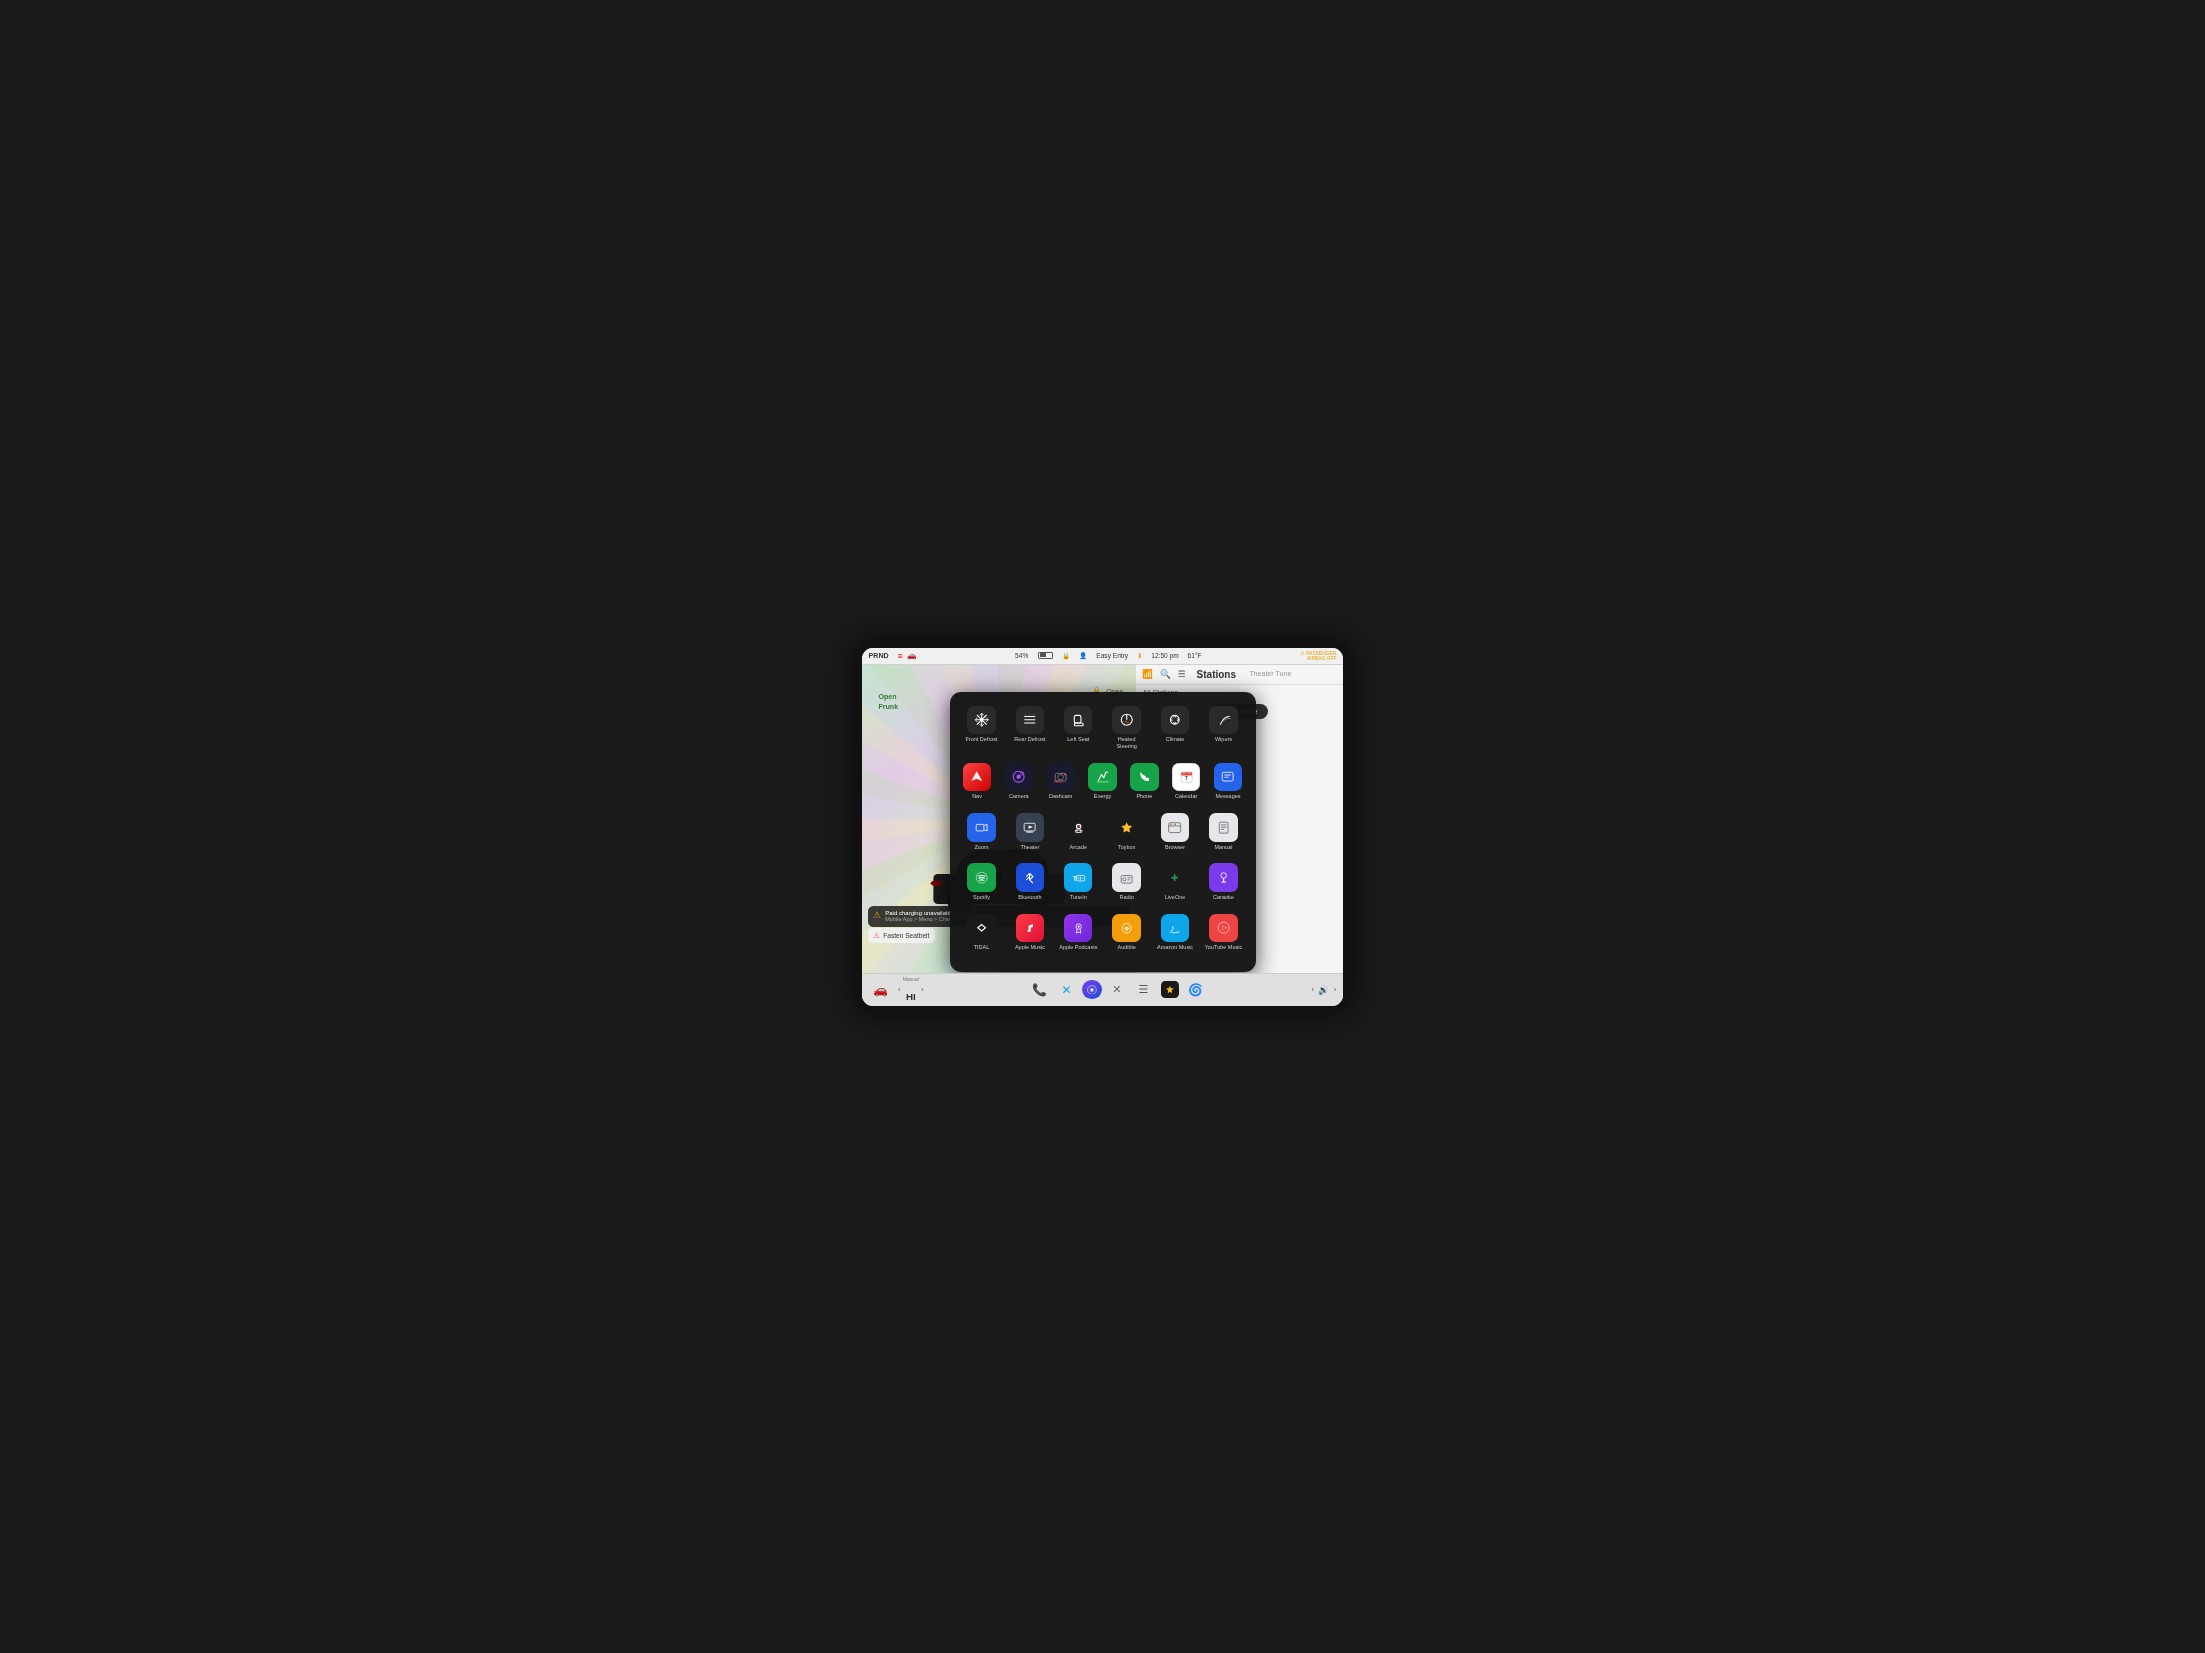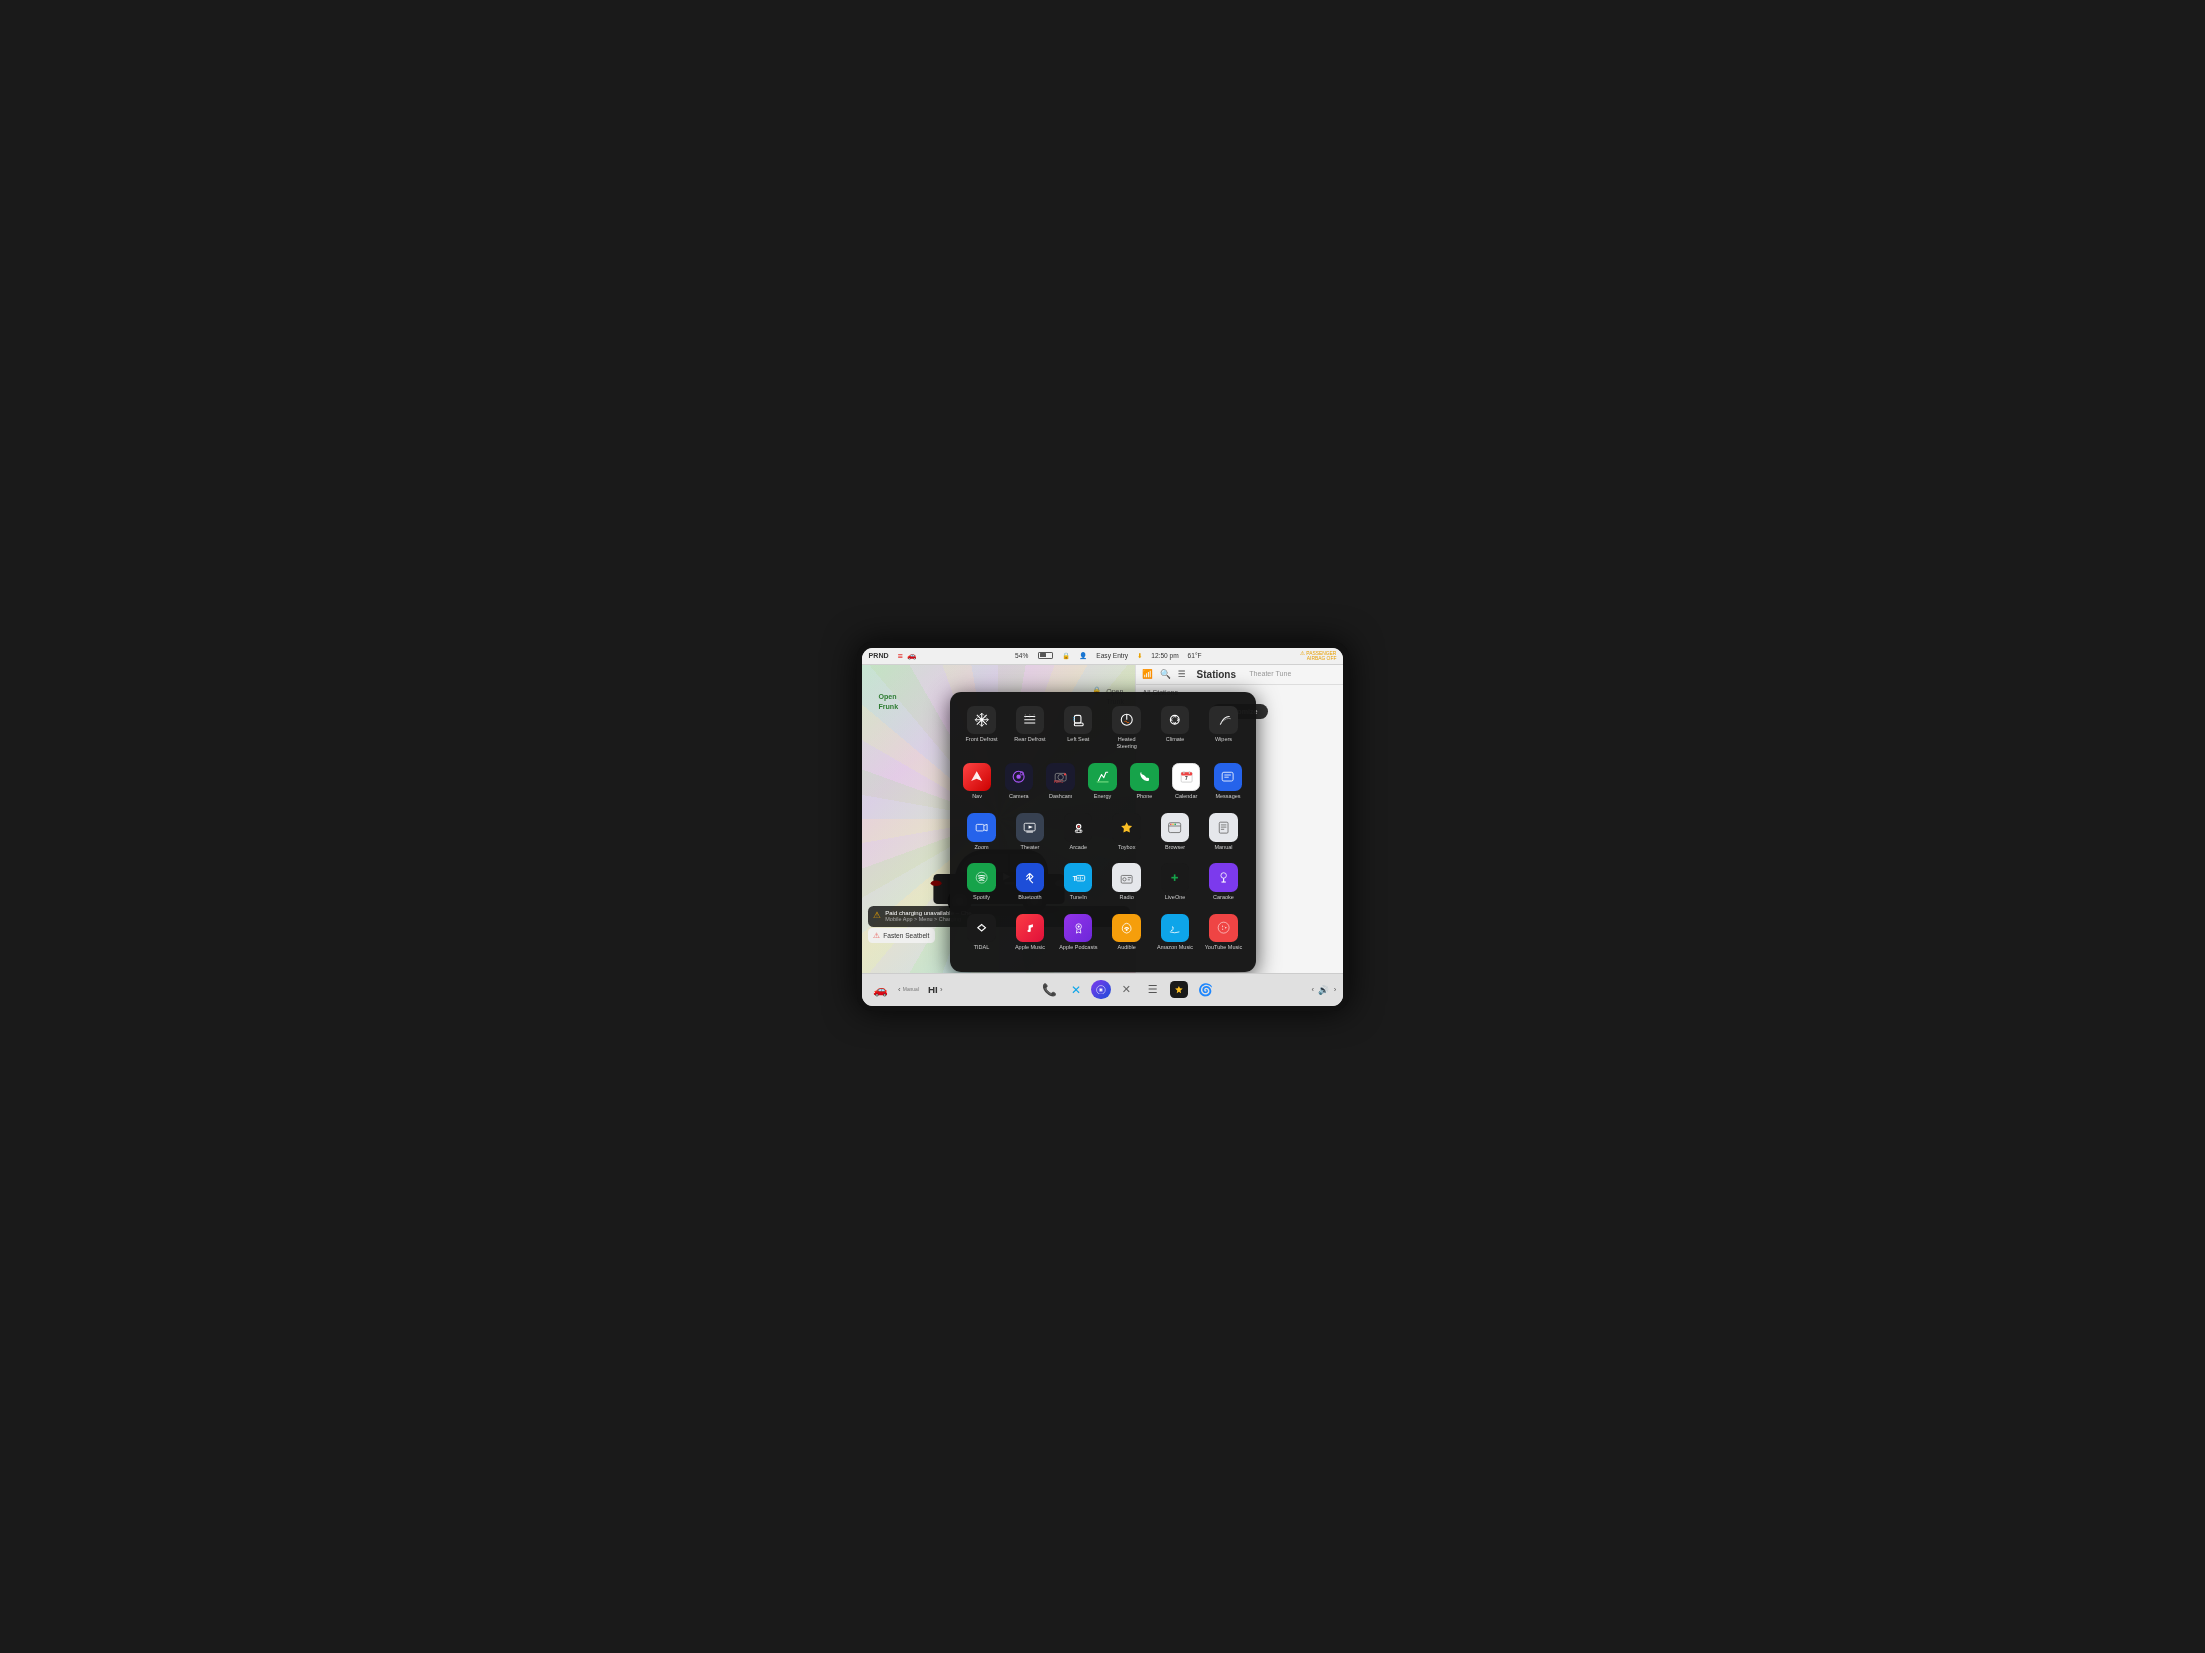--- a/index.html
+++ b/index.html
@@ -234,21 +234,21 @@
       cursor: pointer;
     }
     .taskbar-nav {
       display: flex;
       align-items: center;
       gap: 1.1px;
     }
     .taskbar-nav-arrow { font-size: 7.7px; color: #555; cursor: pointer; padding: 2.2px 1.1px; }
     .taskbar-manual {
       display: flex;
-      flex-direction: row;
+      flex-direction: column;
       align-items: center;
       font-size: 6px;
       color: #555;
       font-weight: 500;
       gap: 9px;
     }
     .taskbar-manual-label { font-size: 4.9px; color: #777; }
     .taskbar-manual-val { font-size: 9.8px; font-weight: 700; color: #333; }
     .taskbar-spacer { flex: 1; }
     .taskbar-icon-btn {

